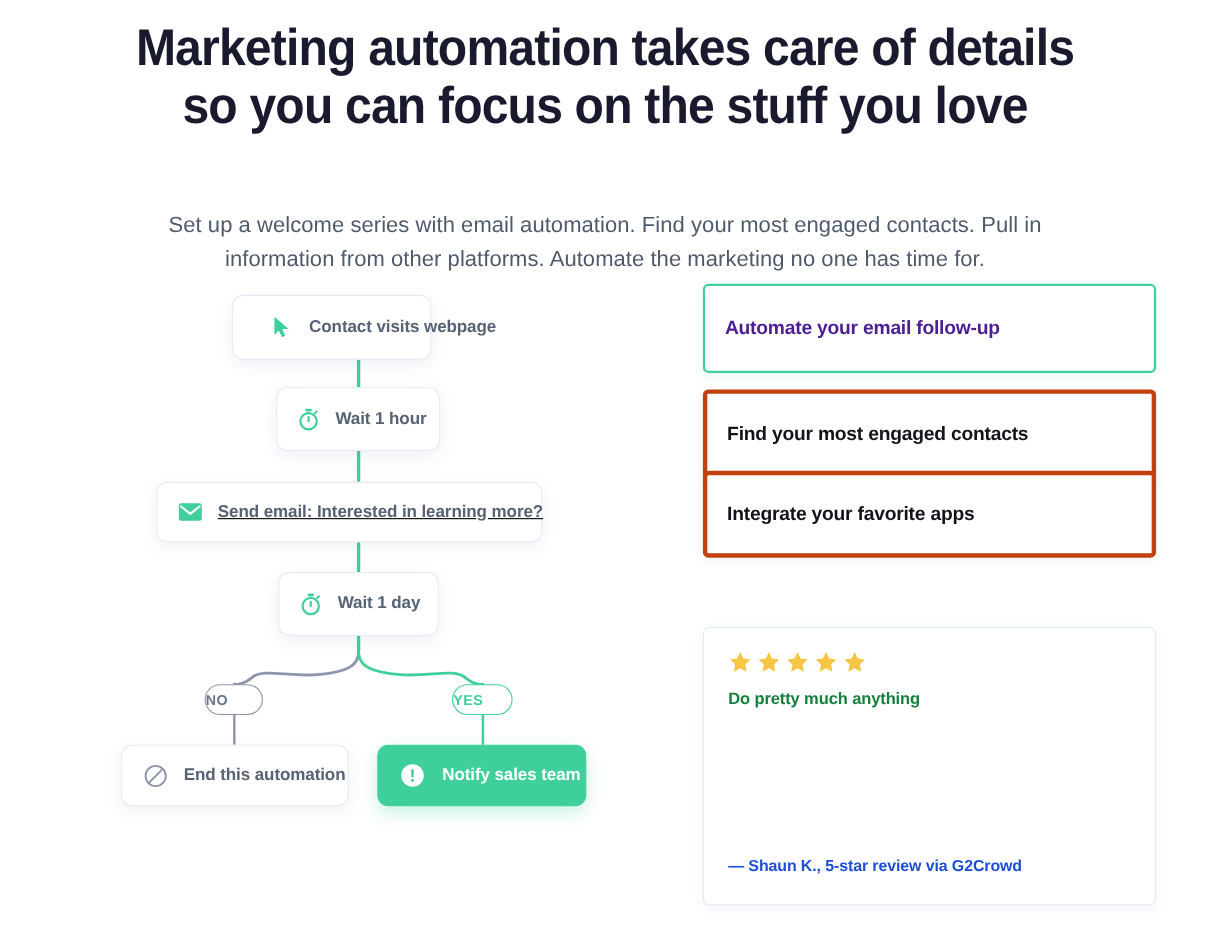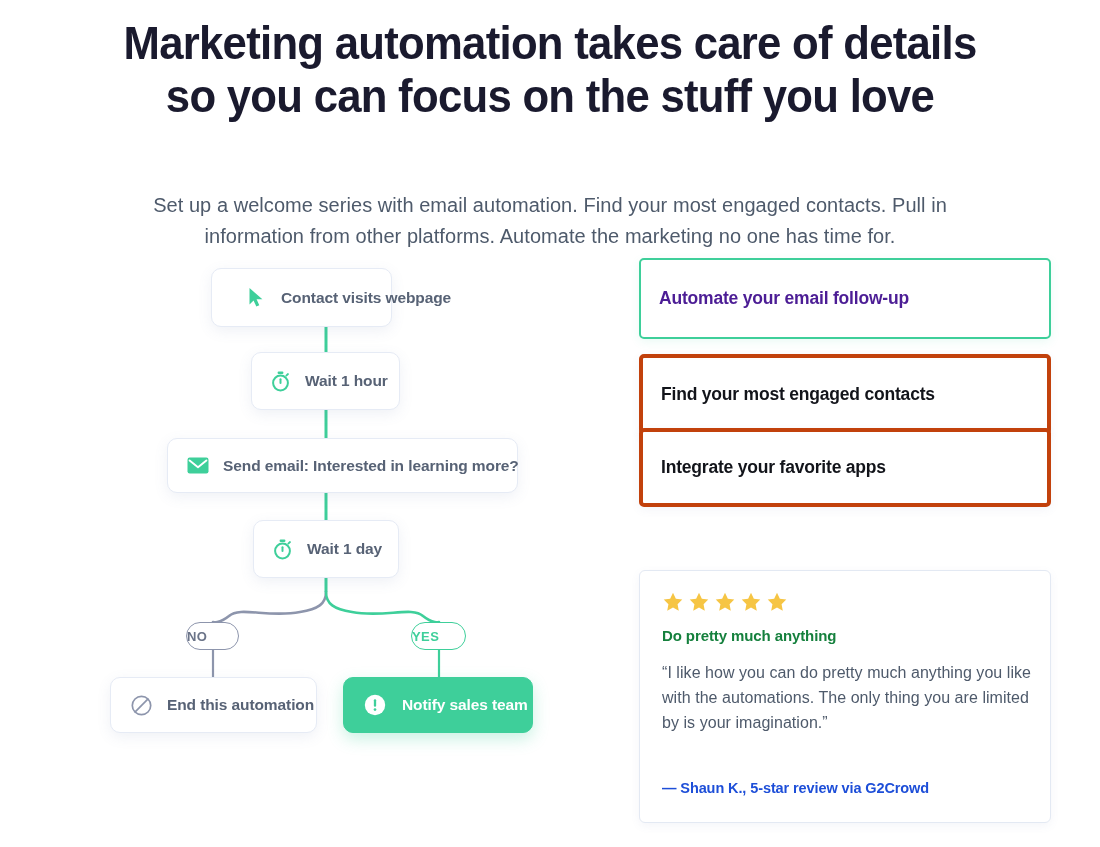--- a/index.html
+++ b/index.html
@@ -86,21 +86,21 @@
     white-space: nowrap;
   }
 
   
   #node-visit   { left: 211px; top: 268px;  width: 181px; height: 59px; padding-left: 36px; }
   #node-visit .node-label { margin-left: 16px; }
 
   #node-wait1h  { left: 251px; top: 352px;  width: 149px; height: 58px; padding-left: 19px; }
   #node-wait1h .node-label { margin-left: 15px; }
 
-  #node-email   { left: 167px; top: 438px;  width: 351px; height: 55px; padding-left: 19px; }
+  #node-email   { left: 142px; top: 438px;  width: 351px; height: 55px; padding-left: 19px; text-decoration: underline; }
   #node-email .node-label { margin-left: 14px; }
 
   #node-wait1d  { left: 253px; top: 520px;  width: 146px; height: 58px; padding-left: 19px; }
   #node-wait1d .node-label { margin-left: 15px; }
 
   #node-end     { left: 110px; top: 677px;  width: 207px; height: 56px; padding-left: 20px; }
   #node-end .node-label { margin-left: 15px; color: #576275; }
 
   #node-notify  {
     left: 343px; top: 677px; width: 190px; height: 56px; padding-left: 20px;
@@ -329,19 +329,14 @@
         <path fill="#F6C544" d="M12 1.8l3.1 6.6 7 1-5.1 5 1.3 7.1L12 18.1 5.7 21.5 7 14.4l-5.1-5 7-1z"></path>
       </svg>
     <svg class="star" viewBox="0 0 24 24">
         <path fill="#F6C544" d="M12 1.8l3.1 6.6 7 1-5.1 5 1.3 7.1L12 18.1 5.7 21.5 7 14.4l-5.1-5 7-1z"></path>
       </svg>
     <svg class="star" viewBox="0 0 24 24">
         <path fill="#F6C544" d="M12 1.8l3.1 6.6 7 1-5.1 5 1.3 7.1L12 18.1 5.7 21.5 7 14.4l-5.1-5 7-1z"></path>
       </svg>
   </div>
   <div class="review-title">Do pretty much anything</div>
-  <div class="review-quote">
-    <span>“I like how you can do pretty much anything you like</span>
-    <span>with the automations. The only thing you are</span>
-    <span>limited by is your imagination.”</span>
-  </div>
   <div class="review-attrib">— Shaun K., 5-star review via G2Crowd</div>
 </div>
 
 </body></html>

